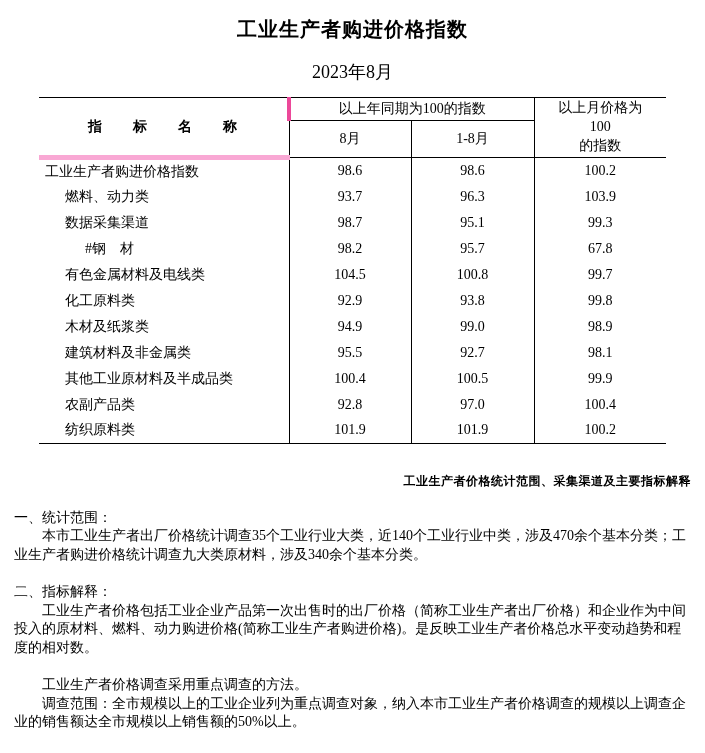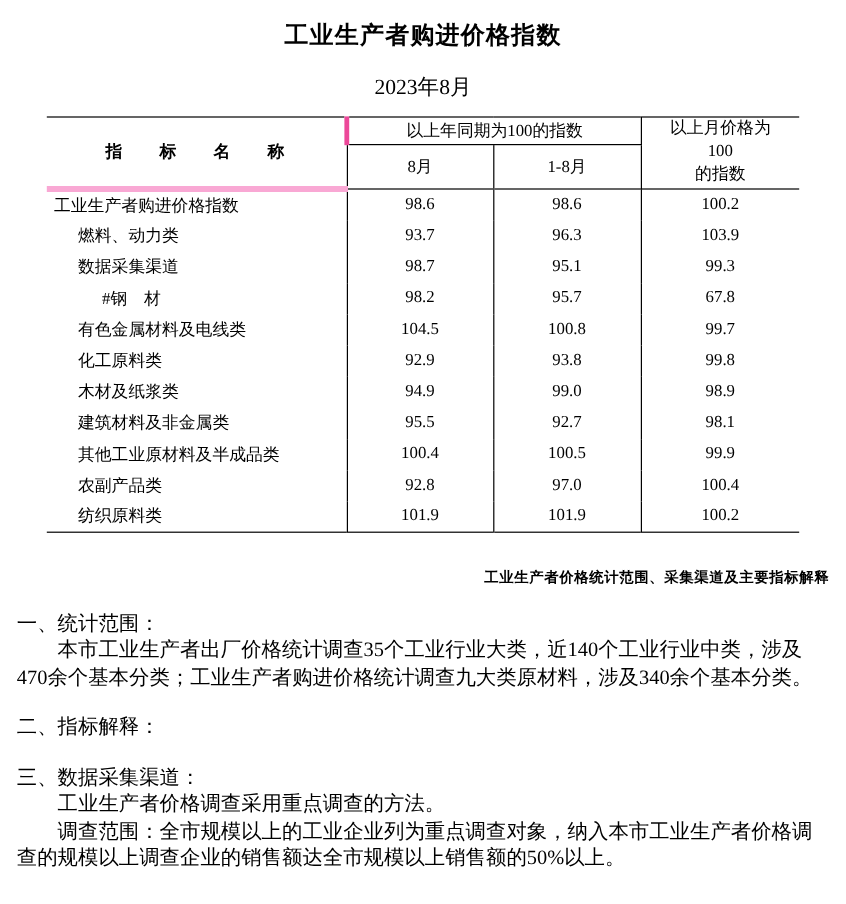--- a/index.html
+++ b/index.html
@@ -64,21 +64,21 @@
   td.indent-1 { padding-left: 26px; }
   td.indent-2 { padding-left: 46px; }
 
   .notes-title {
     text-align: right;
     font-size: 12px;
     font-weight: bold;
     margin-top: 29px;
     letter-spacing: 0.5px;
   }
-  .note-section { margin-top: 19px; font-size: 17px; line-height: 1.32; }
+  .note-section { margin-top: 19px; font-size: 14px; line-height: 1.32; }
   .note-heading { }
   .note-para { text-indent: 2em; }
 </style>
 </head>
 <body>
 
 <div class="page">
 
   <div class="title">工业生产者购进价格指数</div>
   <div class="subtitle">2023年8月</div>
@@ -174,21 +174,21 @@
 
   <div class="notes-title">工业生产者价格统计范围、采集渠道及主要指标解释</div>
 
   <div id="notes">
       <div class="note-section">
         <div class="note-heading">一、统计范围：</div>
         <div class="note-para">本市工业生产者出厂价格统计调查35个工业行业大类，近140个工业行业中类，涉及470余个基本分类；工业生产者购进价格统计调查九大类原材料，涉及340余个基本分类。</div>
       </div>
       <div class="note-section">
         <div class="note-heading">二、指标解释：</div>
+        <div class="note-para">工业生产者价格包括工业企业产品第一次出售时的出厂价格（简称工业生产者出厂价格）和企业作为中间投入的原材料、燃料、动力购进价格(简称工业生产者购进价格)。是反映工业生产者价格总水平变动趋势和程度的相对数。</div>
       </div>
       <div class="note-section">
-        <div class="note-heading">三、数据采集渠道：</div>
         <div class="note-para">工业生产者价格调查采用重点调查的方法。</div>
         <div class="note-para">调查范围：全市规模以上的工业企业列为重点调查对象，纳入本市工业生产者价格调查的规模以上调查企业的销售额达全市规模以上销售额的50%以上。</div>
       </div>
     </div>
 
 </div>
 
 </body></html>

